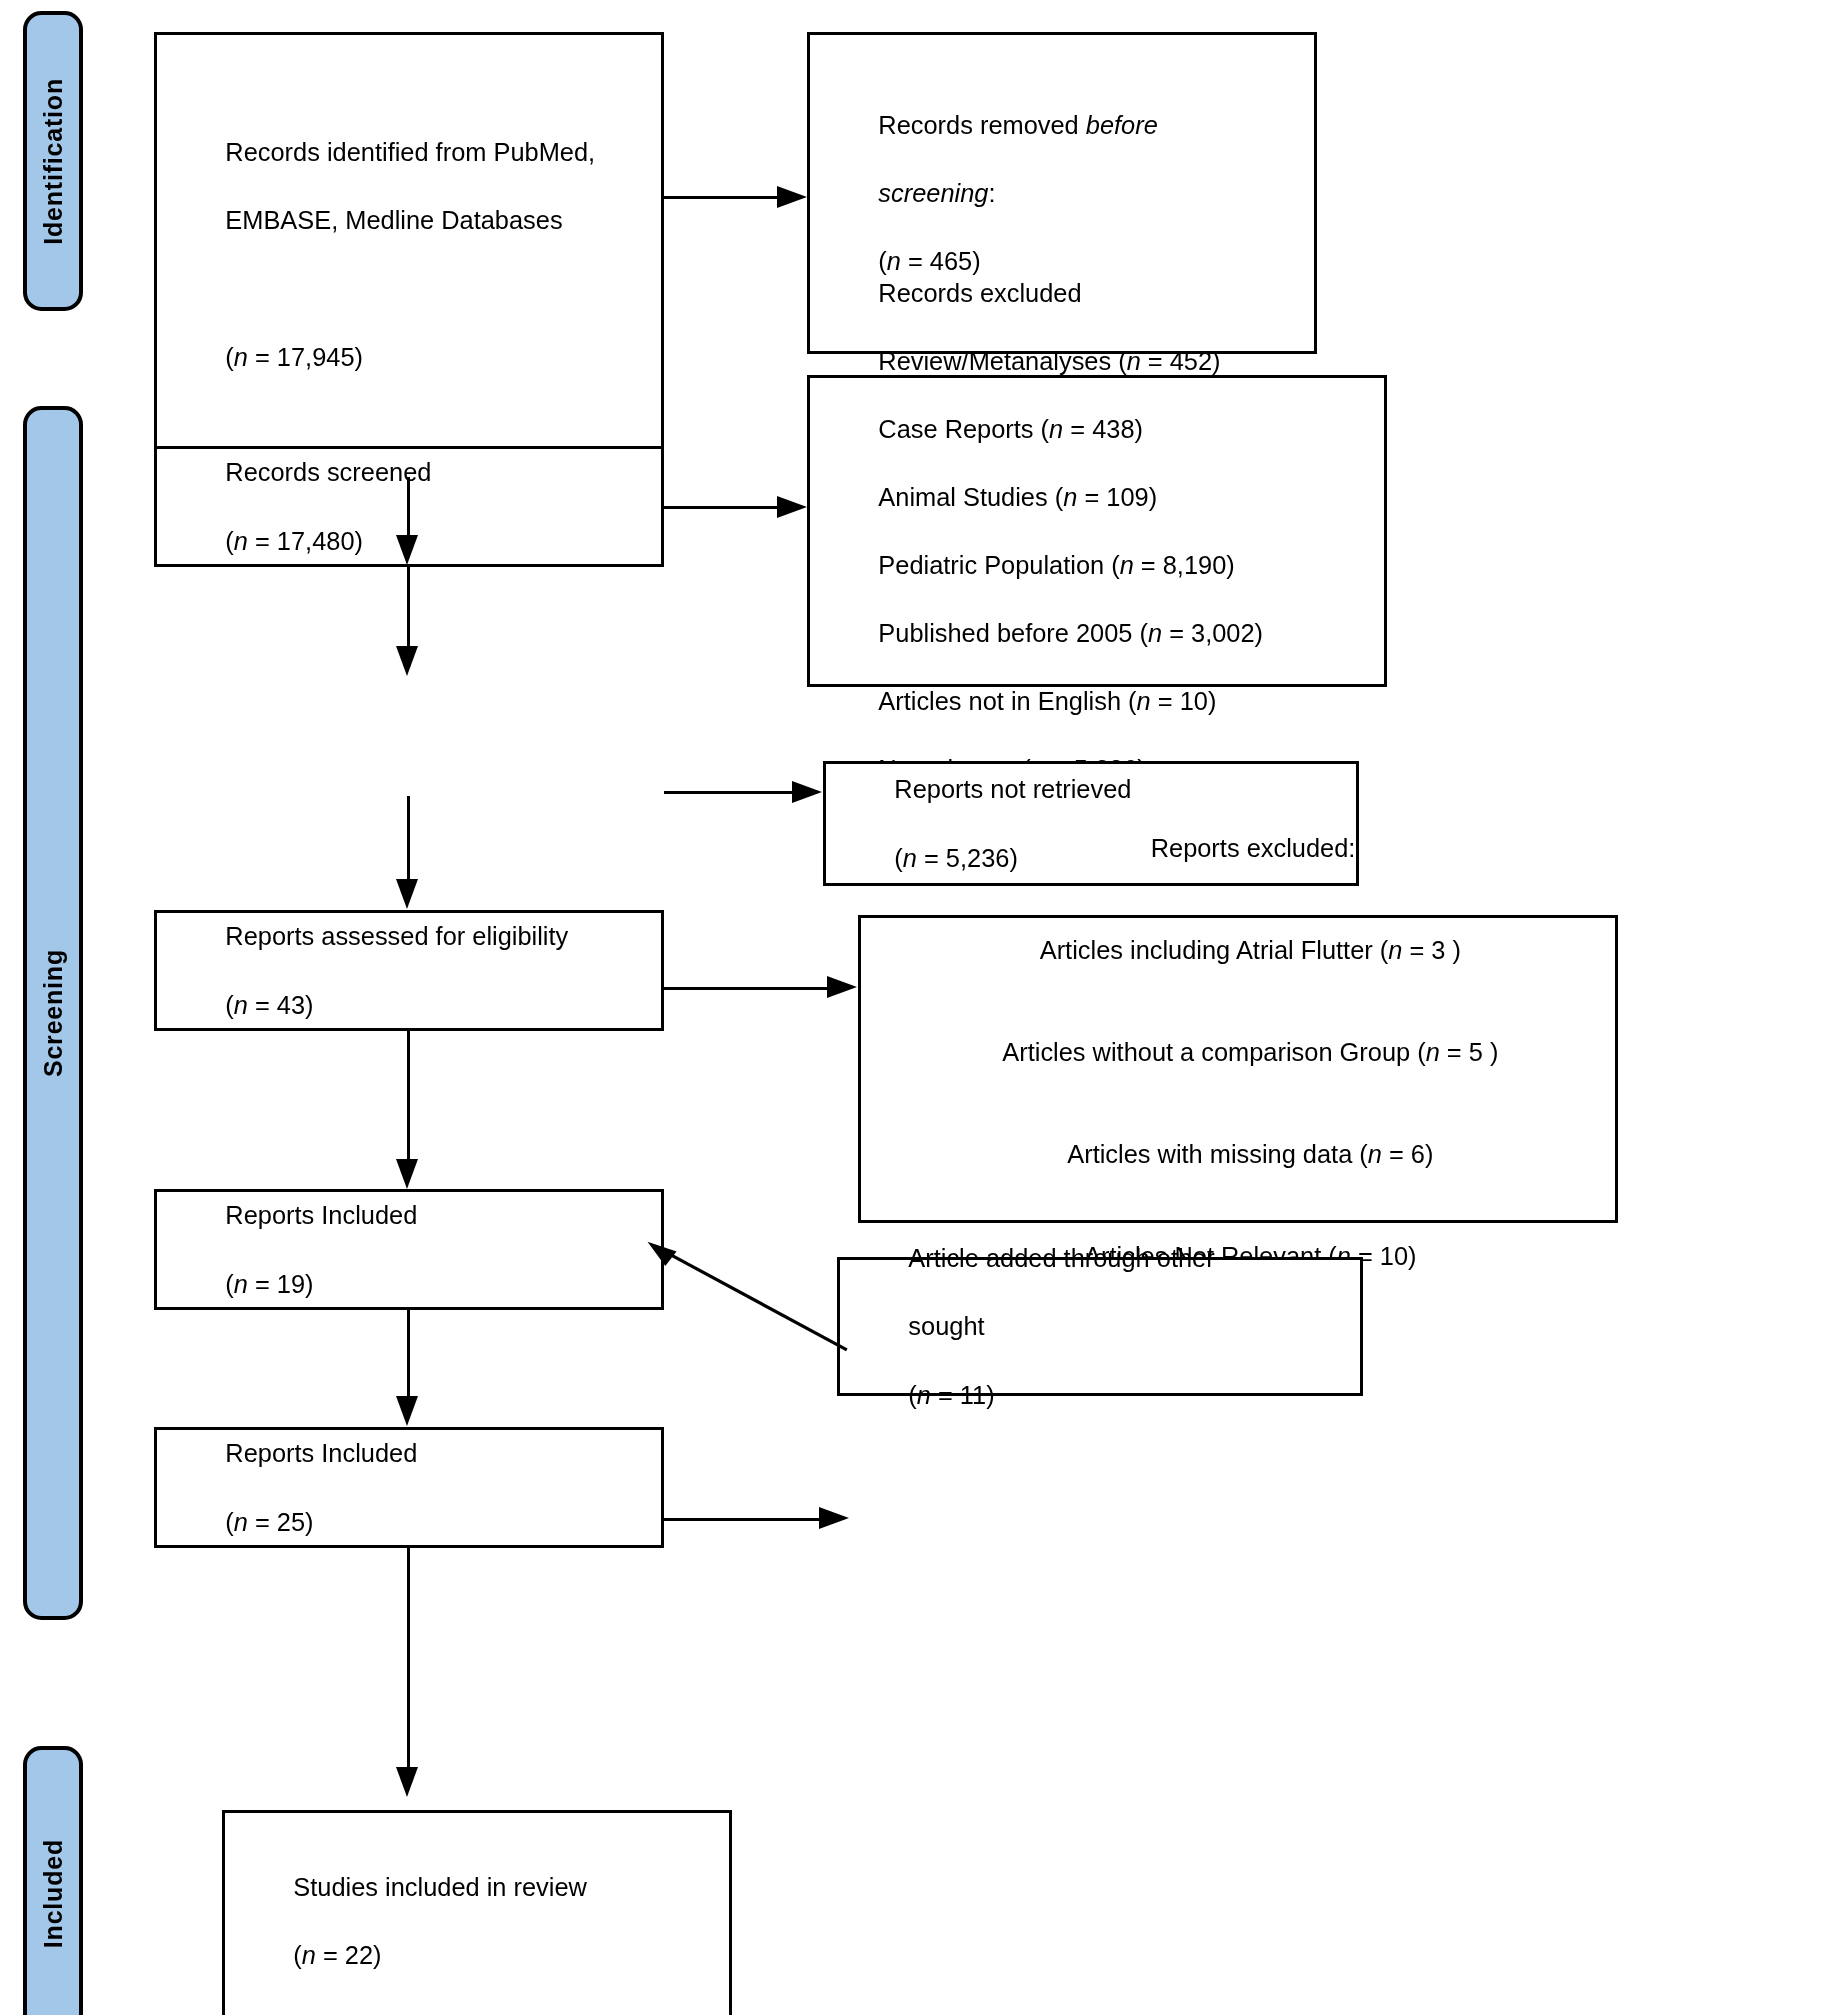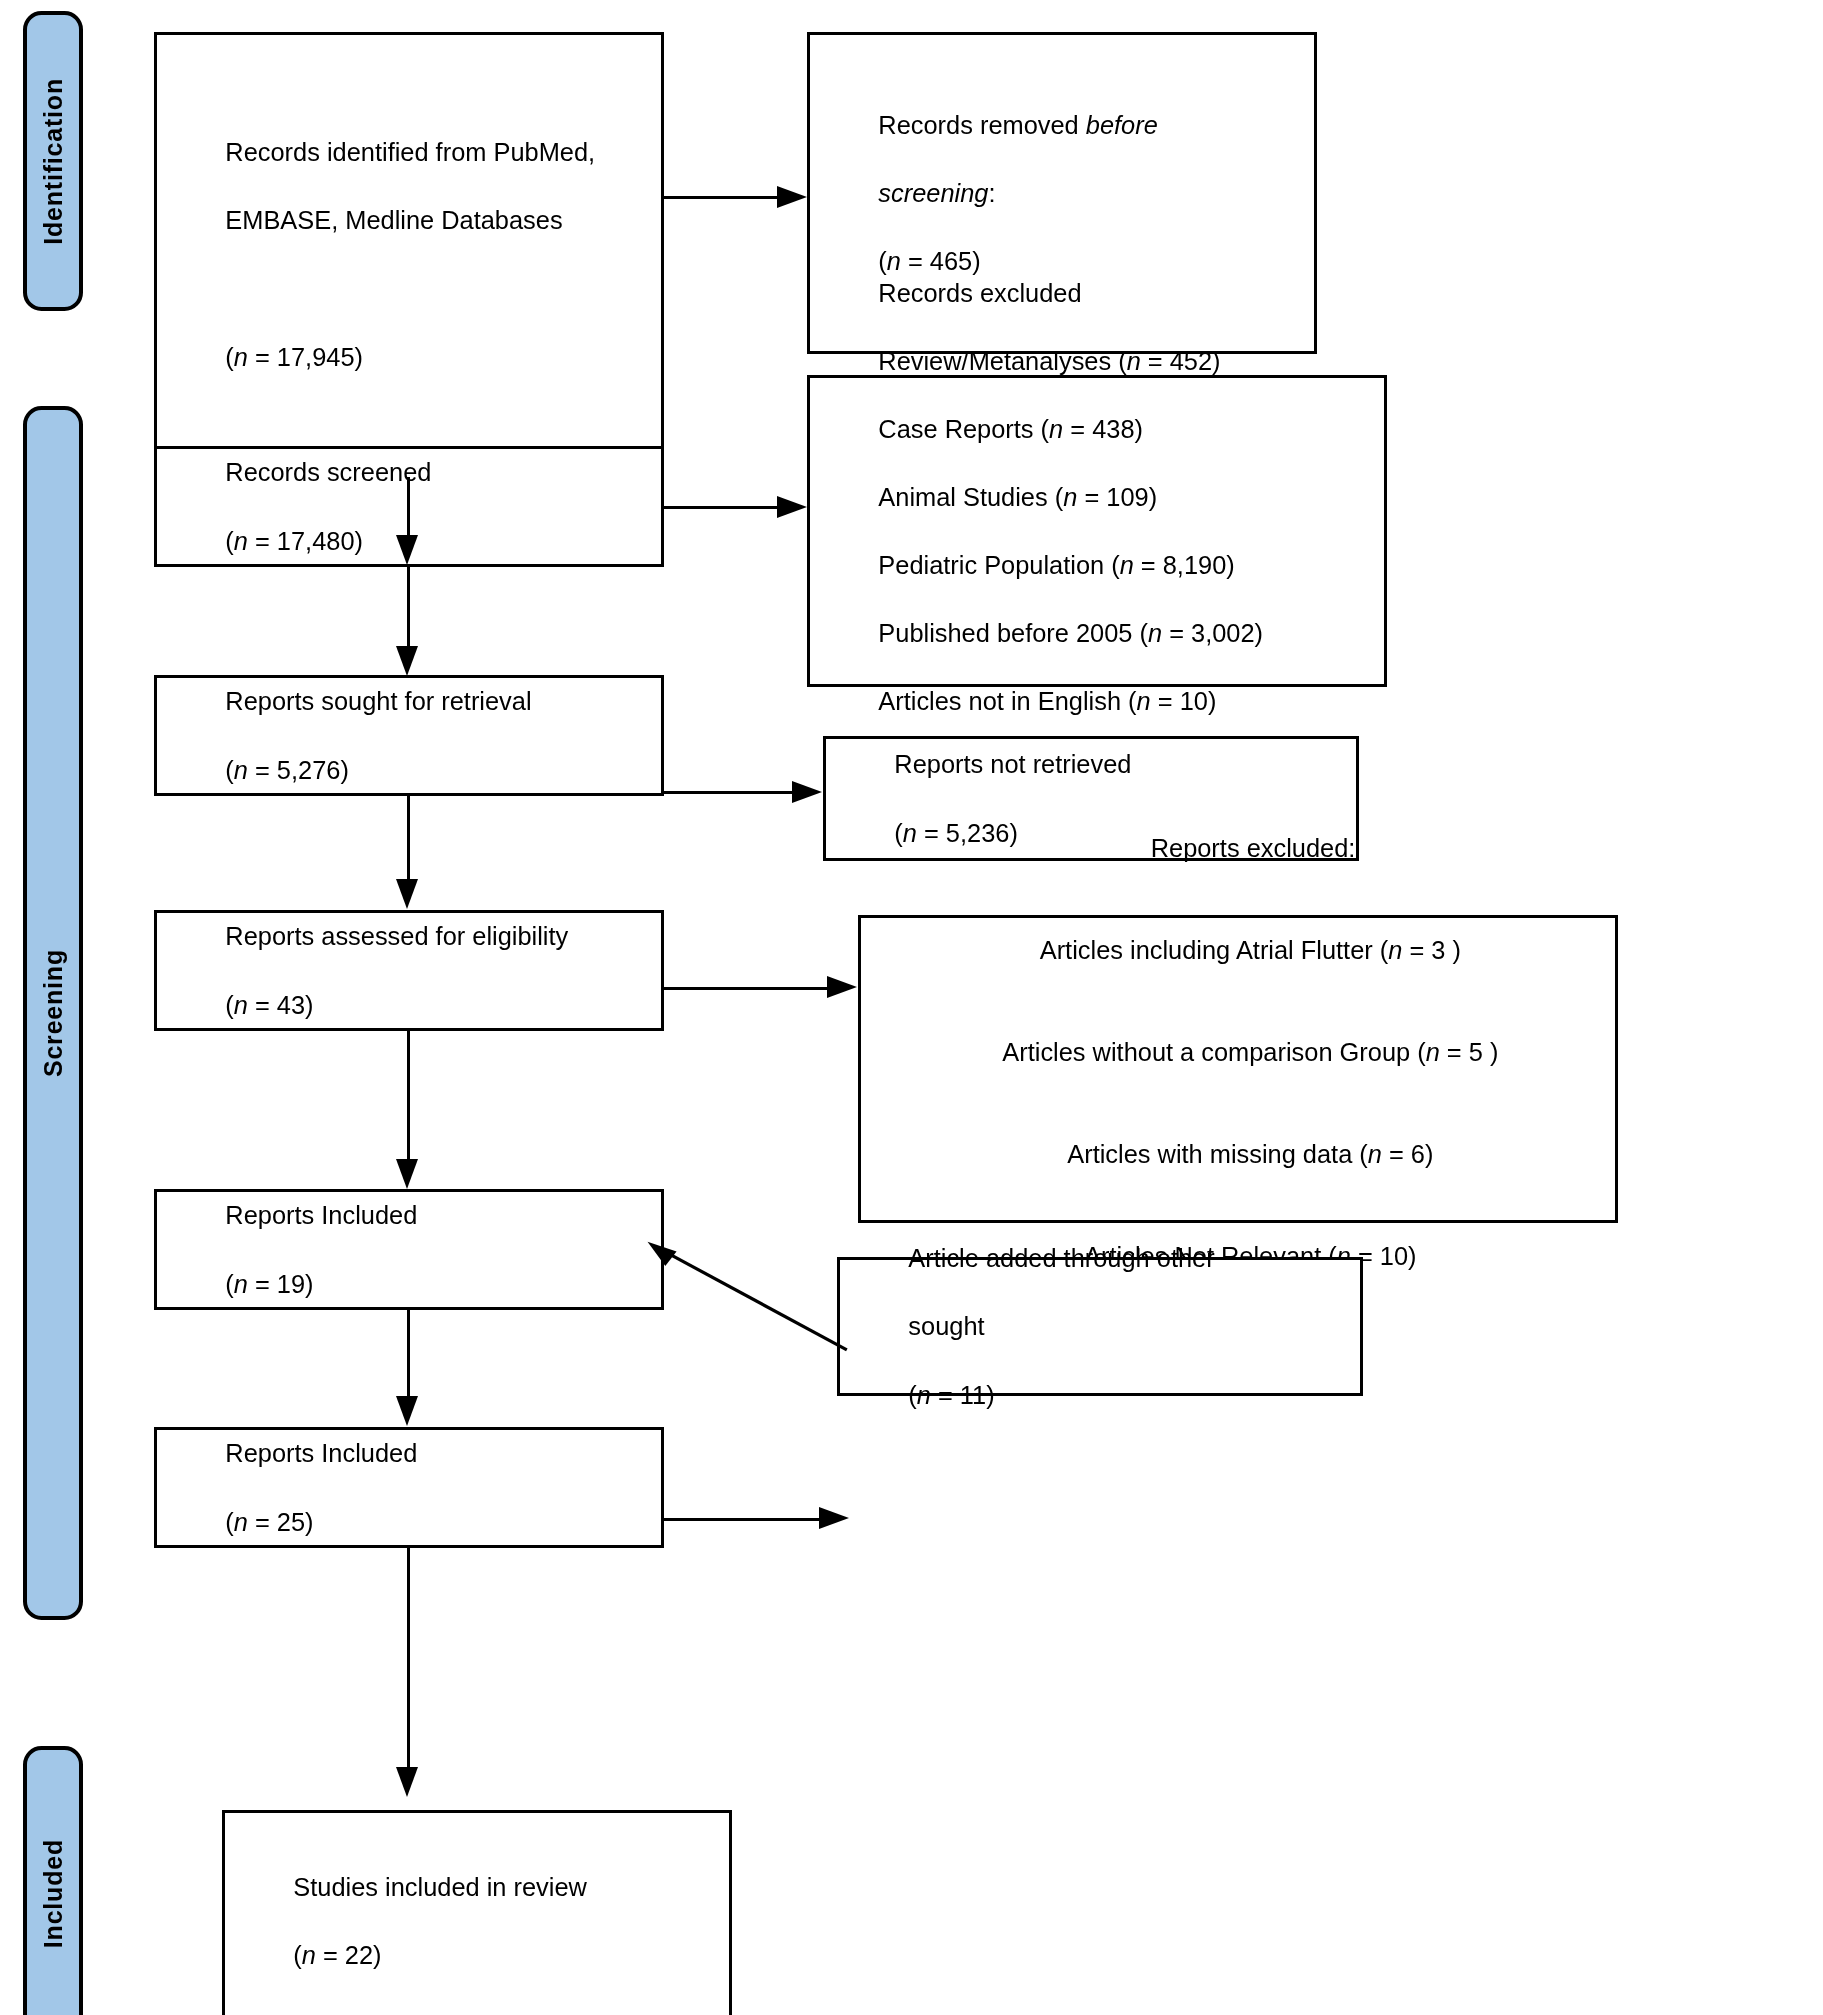--- a/index.html
+++ b/index.html
@@ -141,28 +141,22 @@
       <span><span>Review/Metanalyses (</span><span class="italic">n</span><span> = 452)</span></span><br>
       <span><span>Case Reports (</span><span class="italic">n</span><span> = 438)</span></span><br>
       <span><span>Animal Studies (</span><span class="italic">n</span><span> = 109)</span></span><br>
       <span><span>Pediatric Population (</span><span class="italic">n</span><span> = 8,190)</span></span><br>
       <span><span>Published before 2005 (</span><span class="italic">n</span><span> = 3,002)</span></span><br>
       <span><span>Articles not in English (</span><span class="italic">n</span><span> = 10)</span></span><br>
       <span><span>Not relevant (</span><span class="italic">n</span><span> = 5,236)</span></span>
     </div>
   </div>
 
-  <div class="node-box" style="left:154px; top:675px; width:510px; height:121px;">
-    <div class="node-text">
-      <span>Reports sought for retrieval</span><br>
-      <span><span>(</span><span class="italic">n</span><span> = 5,276)</span></span>
-    </div>
-  </div>
-
-  <div class="node-box" style="left:823px; top:736px; width:536px; height:125px;">
+
+  <div class="node-box" style="left:823px; top:761px; width:536px; height:125px;">
     <div class="node-text">
       <span>Reports not retrieved</span><br>
       <span><span>(</span><span class="italic">n</span><span> = 5,236)</span></span>
     </div>
   </div>
 
   <div class="node-box" style="left:154px; top:910px; width:510px; height:121px;">
     <div class="node-text">
       <span>Reports assessed for eligibility</span><br>
       <span><span>(</span><span class="italic">n</span><span> = 43)</span></span>

